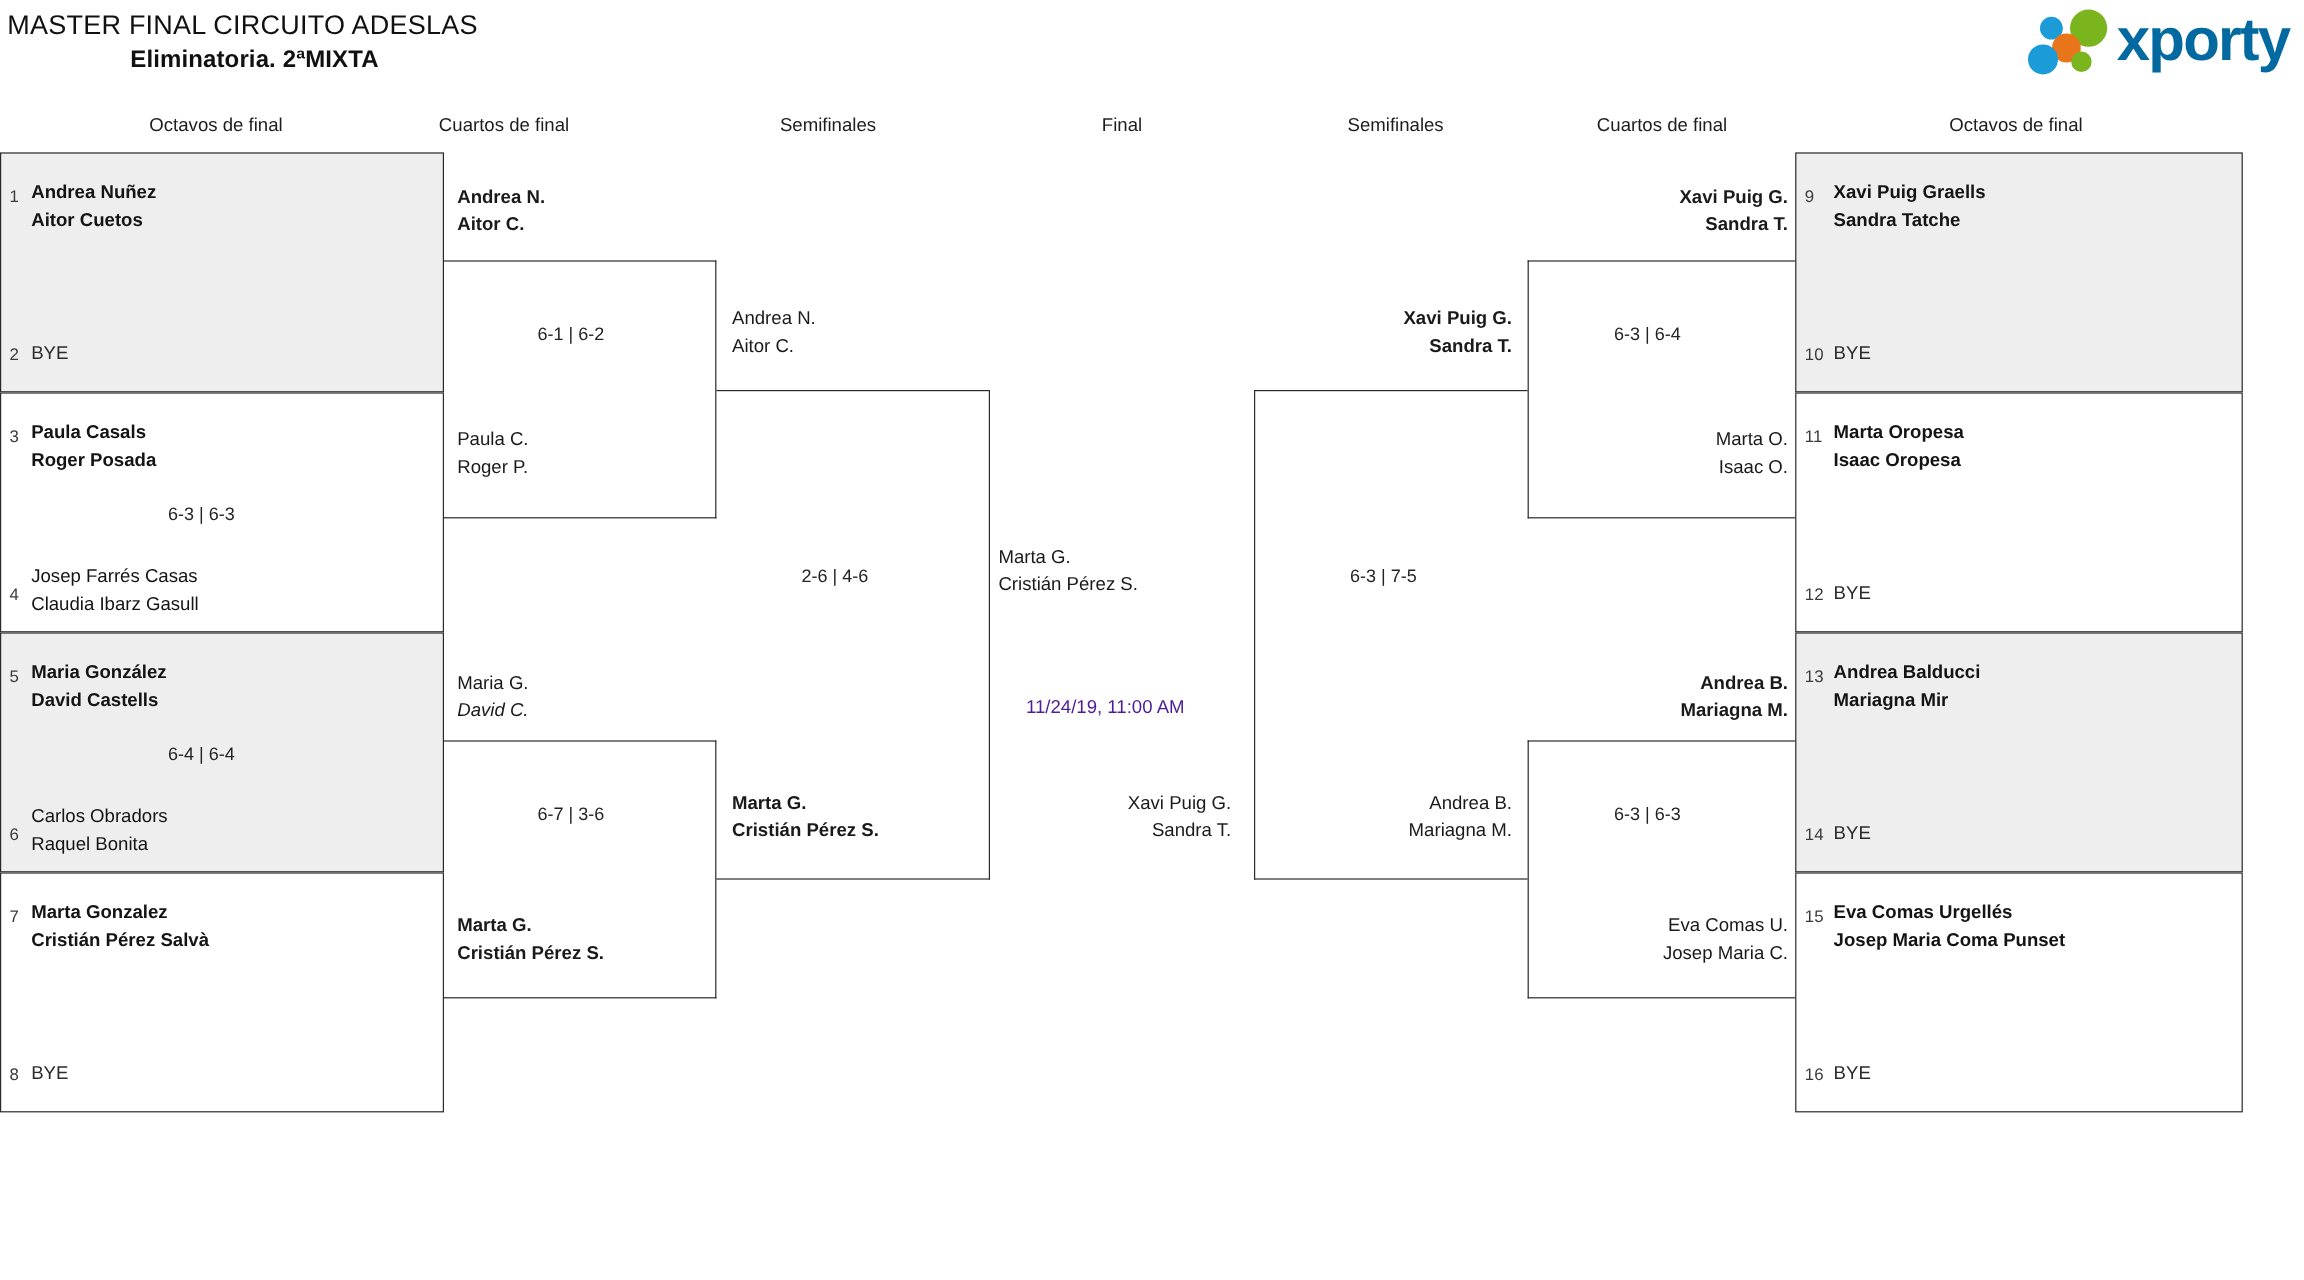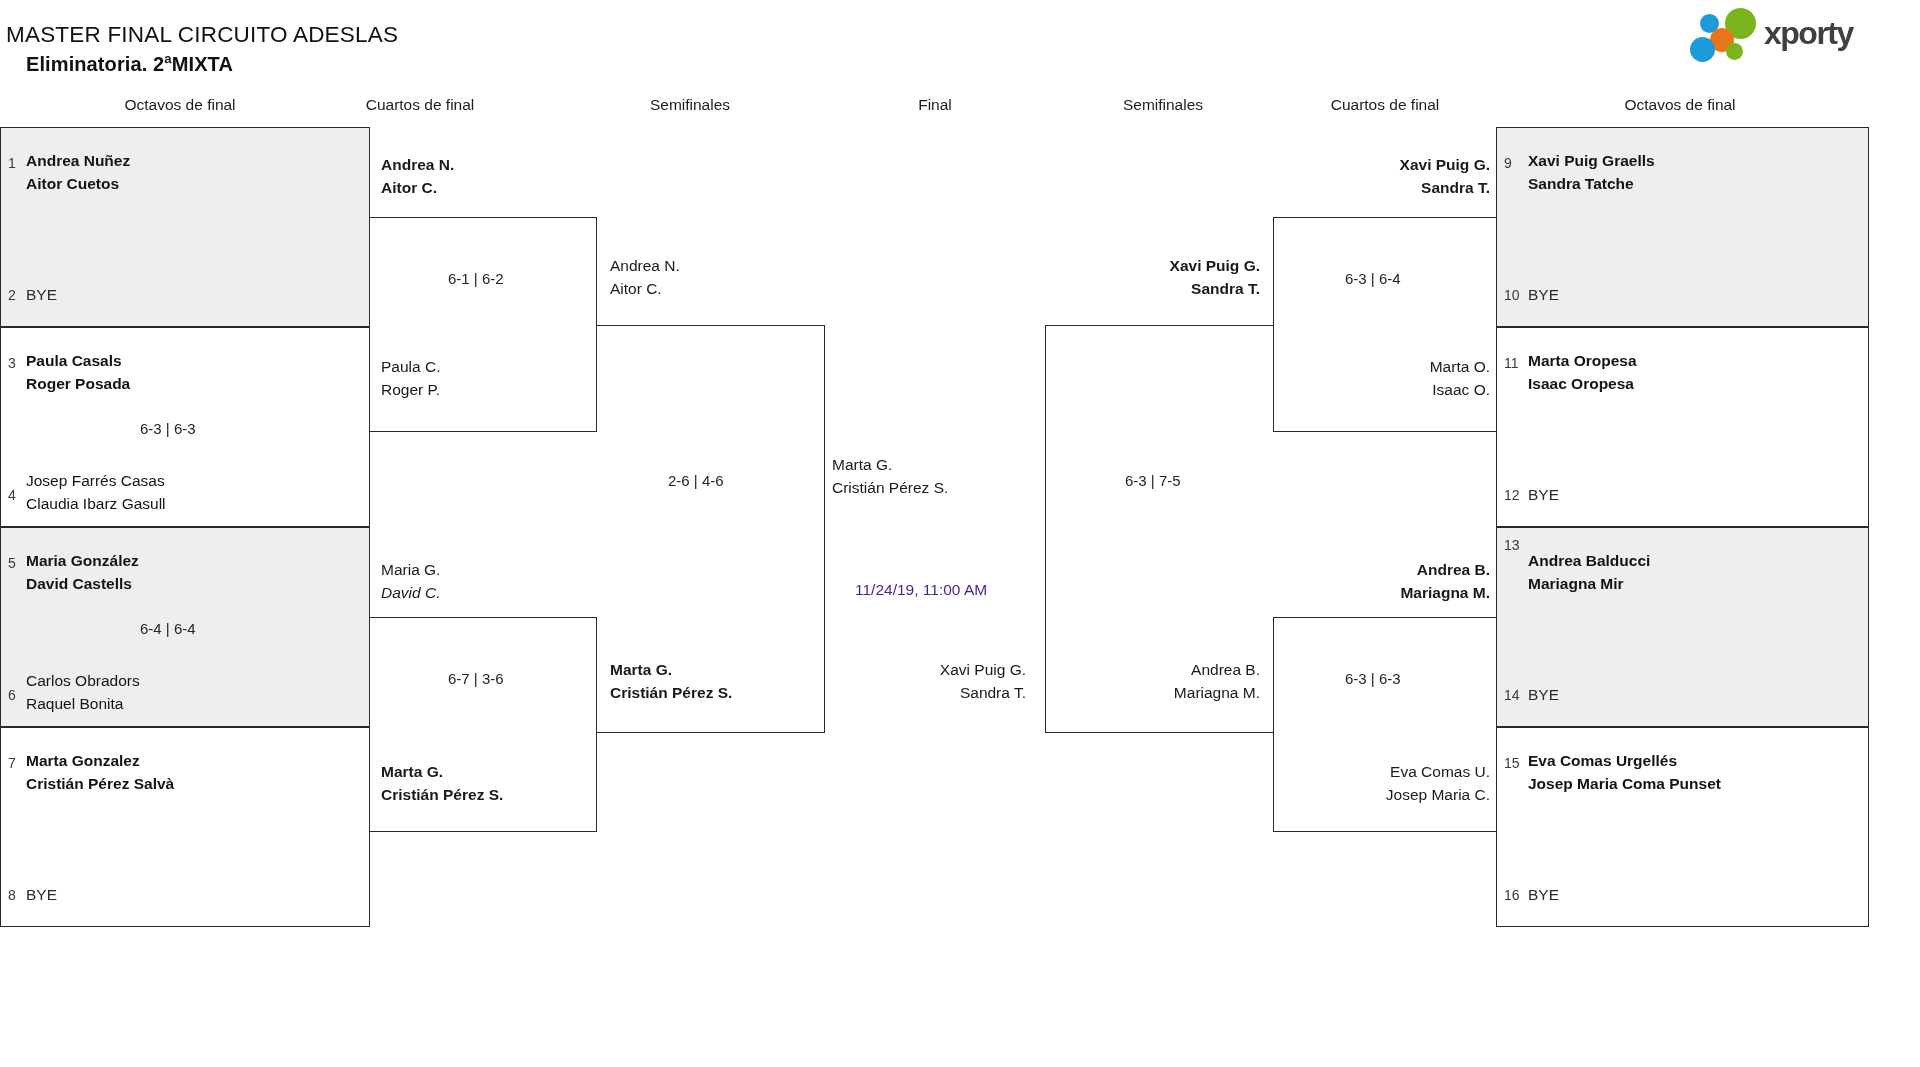--- a/index.html
+++ b/index.html
@@ -7,33 +7,33 @@
     width:1920px;height:1067px;
     background:#ffffff;
     font-family:"Liberation Sans","DejaVu Sans",sans-serif;
     color:#141414;
     overflow:hidden;
     position:relative;
   }
   .root{position:absolute;left:0;top:0;width:1920px;height:1067px;}
 
   
-  .title-block{position:absolute;left:6px;top:20px;}
+  .title-block{position:absolute;left:6px;top:6px;text-align:center;}
   .title-line1{font-size:22.5px;font-weight:400;letter-spacing:.2px;line-height:30px;color:#111;}
   .title-line2{font-size:20px;font-weight:700;letter-spacing:.1px;line-height:28px;color:#111;margin-left:20px;}
 
   .logo{position:absolute;left:1688px;top:6px;width:222px;height:56px;}
   .logo-dots{position:absolute;left:0;top:2px;width:78px;height:52px;}
   .dot{position:absolute;border-radius:50%;}
   .d-blue-sm{left:12px;top:6px;width:19px;height:19px;background:#1B9CD8;}
   .d-green-lg{left:37px;top:0px;width:31px;height:31px;background:#7AB51D;}
   .d-orange{left:22px;top:20px;width:24px;height:24px;background:#E8751A;}
   .d-blue-lg{left:2px;top:29px;width:25px;height:25px;background:#1B9CD8;}
   .d-green-sm{left:38px;top:35px;width:17px;height:17px;background:#7AB51D;}
-  .logo-word{position:absolute;left:76px;top:-1px;font-size:32px;line-height:56px;font-weight:700;color:#404040;letter-spacing:-1.5px;}
+  .logo-word{position:absolute;left:76px;top:-1px;font-size:50px;line-height:56px;font-weight:700;color:#0369a1;letter-spacing:-1.5px;}
 
   
   .round-hdr{position:absolute;top:96px;font-size:15.5px;color:#1d1d1d;text-align:center;white-space:nowrap;}
 
   
   .seedbox{position:absolute;box-sizing:border-box;border:1px solid #2a2a2a;background:#ffffff;}
   .seedbox.shaded{background:#eeeeee;}
 
   .pl{position:absolute;font-size:15.5px;line-height:19px;white-space:nowrap;}
   .pl.bold{font-weight:700;margin-top:12px;}
@@ -182,21 +182,21 @@
   <span class="seednum" style="left:1504px;top:287px;">10</span>
   <span class="byetxt" style="left:1528px;top:285px;">BYE</span>
 
   <span class="seednum" style="left:1504px;top:355px;">11</span>
   <span class="pl bold" style="left:1528px;top:339px;">Marta Oropesa</span>
   <span class="pl bold" style="left:1528px;top:362px;">Isaac Oropesa</span>
 
   <span class="seednum" style="left:1504px;top:487px;">12</span>
   <span class="byetxt" style="left:1528px;top:485px;">BYE</span>
 
-  <span class="seednum" style="left:1504px;top:537px;">13</span>
+  <span class="seednum" style="left:1504px;top:555px;">13</span>
   <span class="pl bold" style="left:1528px;top:539px;">Andrea Balducci</span>
   <span class="pl bold" style="left:1528px;top:562px;">Mariagna Mir</span>
 
   <span class="seednum" style="left:1504px;top:687px;">14</span>
   <span class="byetxt" style="left:1528px;top:685px;">BYE</span>
 
   <span class="seednum" style="left:1504px;top:755px;">15</span>
   <span class="pl bold" style="left:1528px;top:739px;">Eva Comas Urgellés</span>
   <span class="pl bold" style="left:1528px;top:762px;">Josep Maria Coma Punset</span>
 

